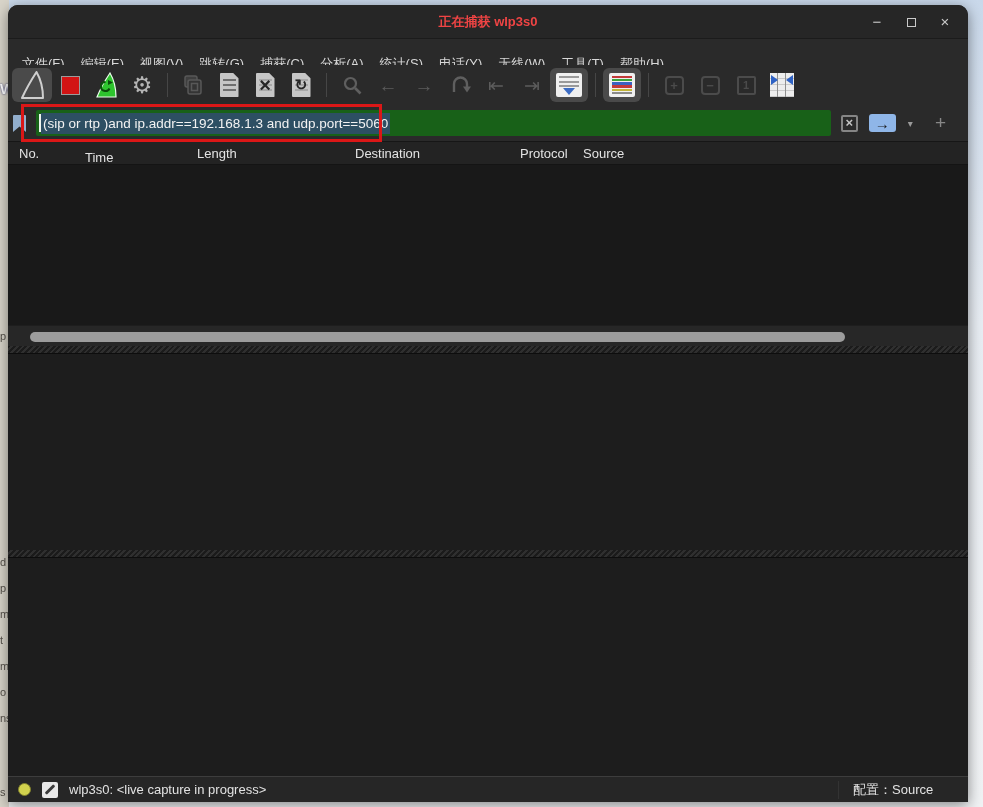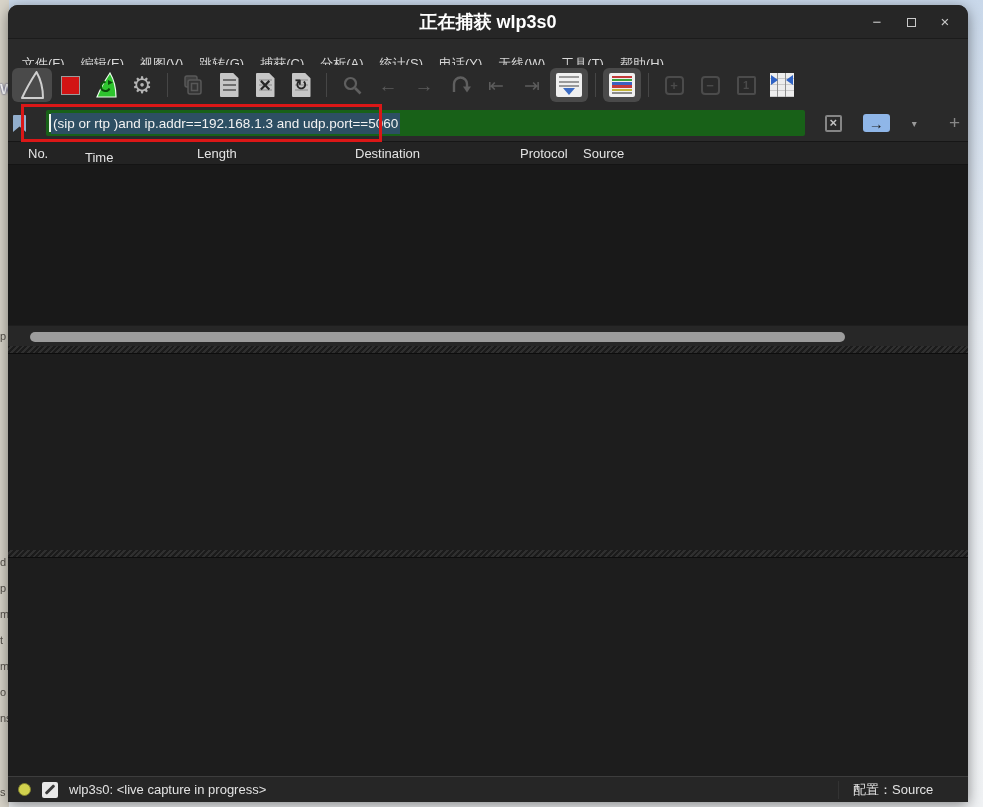--- a/index.html
+++ b/index.html
@@ -17,21 +17,21 @@
   
   .window {
     position:absolute; left:8px; top:5px; width:960px; height:797px;
     background:#1e1e1e; border-radius:10px 10px 0 0; overflow:hidden;
     display:flex; flex-direction:column; z-index:2;
     box-shadow:0 3px 14px rgba(0,0,0,.45);
   }
 
   
   .titlebar { height:33px; background:#262626; position:relative; display:flex; align-items:center; justify-content:center; flex:none; }
-  .title { color:#ffffff; font-size:18px; font-weight:bold; }
+  .title { color:#ef4444; font-size:13px; font-weight:bold; }
   .win-controls { position:absolute; right:16px; top:0; height:100%; display:flex; align-items:center; gap:20px; }
   .win-btn { color:#c9c9c9; font-size:15px; width:14px; text-align:center; line-height:14px; }
   .maxbox { width:9px; height:9px; border:1.5px solid #c9c9c9; display:inline-block; }
 
   
   .menubar { height:27px; background:#2a2a2a; border-top:1px solid #1b1b1b; display:flex; align-items:stretch; padding-left:6px; flex:none; }
   .menu-item { color:#d8d8d8; font-size:13px; padding:0 8px; line-height:26px; white-space:nowrap;margin-top:12px; }
   .menu-item u { text-decoration:underline; text-underline-offset:2px; }
 
   
@@ -62,38 +62,38 @@
          display:flex; flex-direction:column; justify-content:space-between; }
   .cic i { display:block; height:2.5px; }
   .cols-icon { width:24px; height:24px; background:#ededed; position:relative;
          background-image:linear-gradient(90deg,rgba(0,0,0,0) 0 7px,#8f8f8f 7px 8px,rgba(0,0,0,0) 8px 15px,#8f8f8f 15px 16px,rgba(0,0,0,0) 16px),
                           repeating-linear-gradient(180deg,rgba(0,0,0,0) 0 5px,#c9c9c9 5px 6px); }
   .cols-icon .ar { position:absolute; top:2px; width:0; height:0; border-top:5px solid transparent; border-bottom:5px solid transparent; }
   .cols-icon .ar.l { left:1px; border-left:7px solid #2f62c4; }
   .cols-icon .ar.r { right:1px; border-right:7px solid #2f62c4; }
 
   
-  .filterbar { height:36px; background:#2a2a2a; display:flex; align-items:center; padding:0 6px 0 4px; gap:18px; flex:none; }
+  .filterbar { height:36px; background:#2a2a2a; display:flex; align-items:center; padding:0 20px 0 4px; gap:8px; flex:none; }
   .bookmark { flex:none; width:16px; height:20px; display:flex; align-items:center; }
   .filter-field { flex:1; height:26px; background:var(--filter-valid-bg); border-radius:2px;
          display:flex; align-items:center; padding-left:3px; overflow:hidden; margin-right:2px; }
   .caret { width:2px; height:18px; background:#eef4ee; flex:none; }
   .filter-text { background:var(--filter-selection); color:#f2f2f2; font-size:13.5px; padding:3px 2px; white-space:pre; }
   .clear-btn { width:17px; height:17px; border:2px solid #858585; border-radius:2px; color:#c4c4c4;
          font-size:13px; line-height:12px; text-align:center; flex:none; font-weight:bold; }
   .apply-btn { width:27px; height:18px; background:var(--apply-blue); border-radius:3px; display:flex;
          align-items:center; justify-content:center; color:#1b1b1b; font-weight:bold; font-size:15px; flex:none; margin-left:3px; }
   .dd-caret { color:#9a9a9a; font-size:10px; flex:none; margin-left:4px; }
   .add-btn { color:#878787; font-size:19px; flex:none; margin-left:14px; margin-right:2px; }
 
   
   .colheader { height:24px; background:#232323; border-top:1px solid #161616; border-bottom:1px solid #141414;
          display:flex; align-items:center; color:#e3e3e3; font-size:13px; flex:none; }
   .col { flex:none; overflow:hidden; white-space:nowrap; }
-  .col.c0 { width:77px; padding-left:20px; }
+  .col.c0 { width:77px; padding-left:11px; }
   .col.c1 { width:112px;margin-top:8px; }
   .col.c2 { width:158px; }
   .col.c3 { width:165px; }
   .col.c4 { width:63px; }
   .col.c5 { width:54px; }
   .col.c6 { flex:1; }
 
   
   .packetlist { height:160px; background:#191919; flex:none; }
   .hscroll { height:21px; background:#272727; border-top:1px solid #1e1e1e; position:relative; flex:none; }

